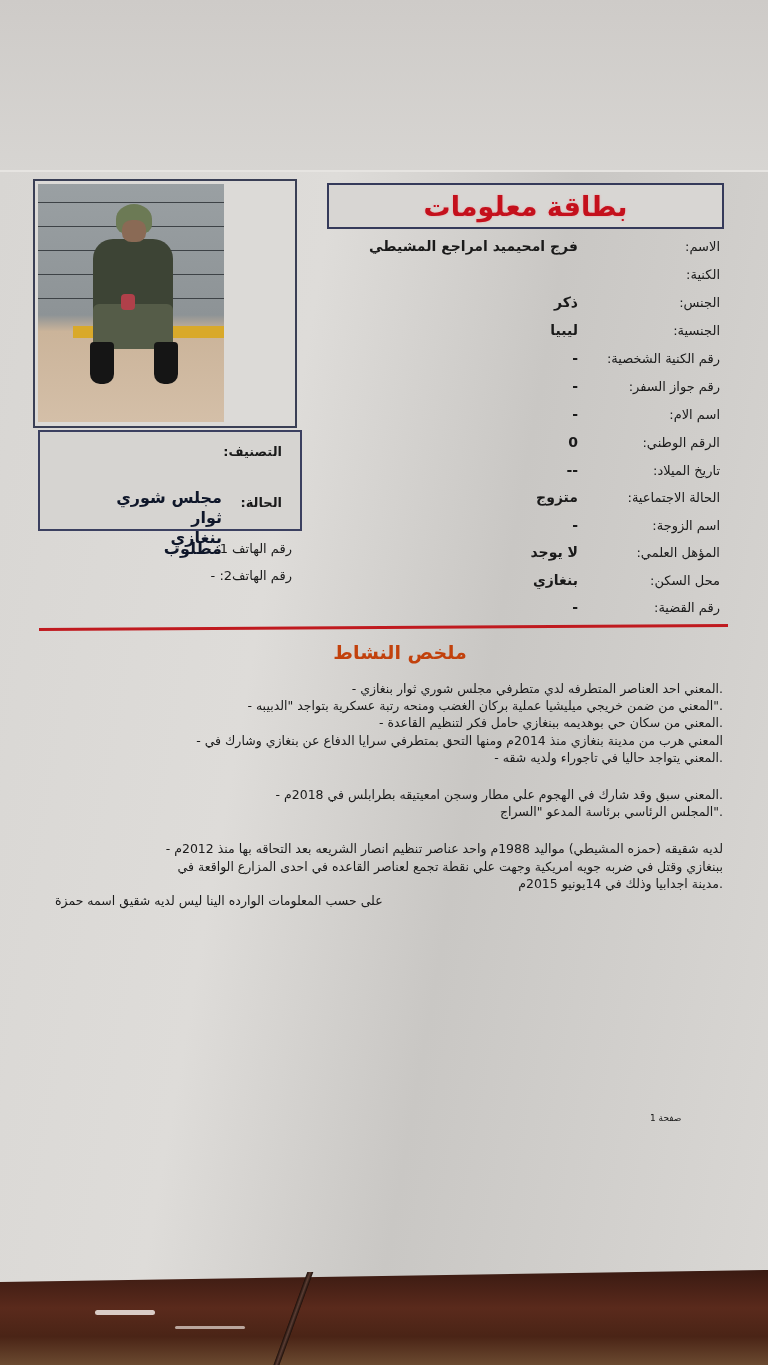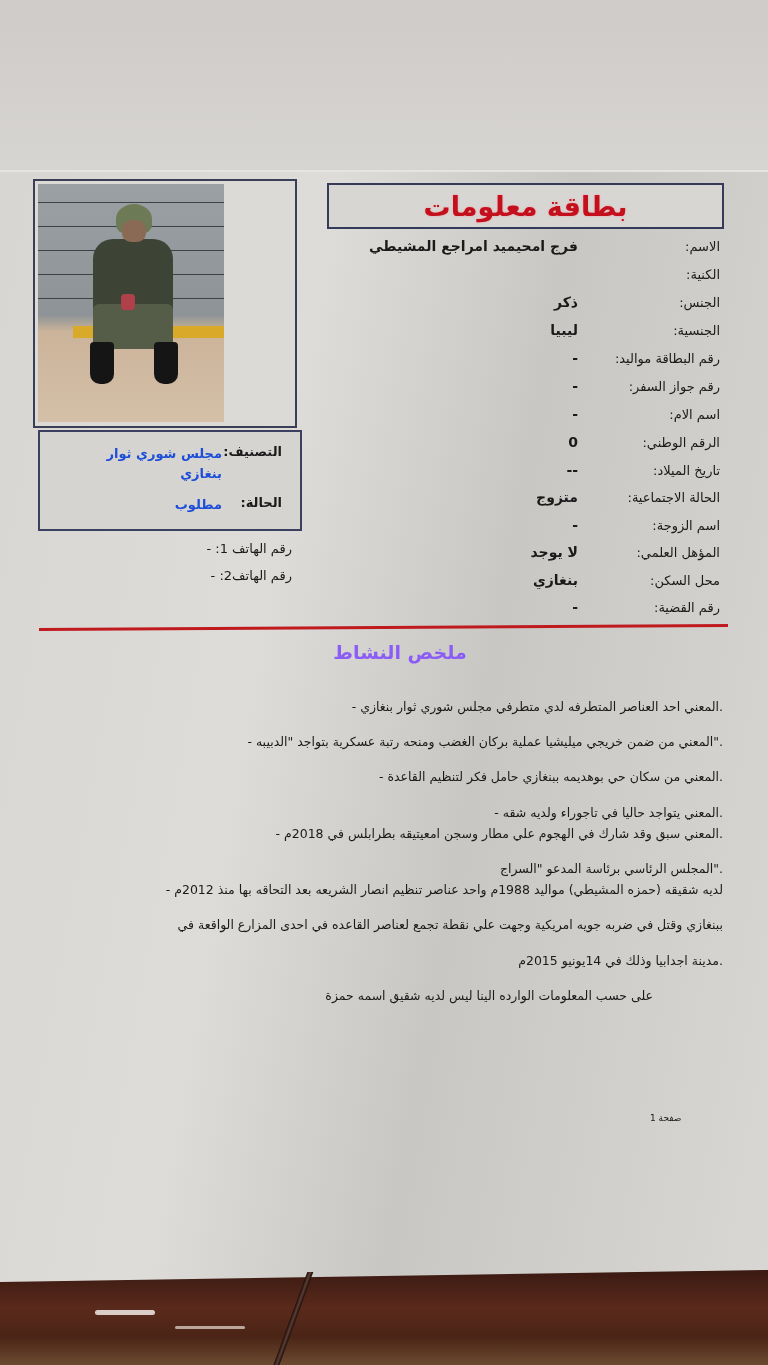--- a/index.html
+++ b/index.html
@@ -65,40 +65,40 @@
     }
     .field-label { width: 150px; text-align: right; padding-right: 8px; box-sizing: border-box; }
     .field-value { font-weight: bold; font-size: 14px; }
 
     .class-box {
       position: absolute; left: 38px; top: 430px; width: 260px; height: 97px;
       border: 2px solid #3b4060; background: #d6d4d1;
     }
     .class-row { position: absolute; direction: rtl; display: flex; font-size: 13px; }
     .class-label { width: 60px; text-align: right; font-weight: bold; }
-    .class-value { color: #1d4ed8; font-weight: bold; font-size: 13px; line-height: 20px; width: 120px; }
+    .class-value { color: #0f172a; font-weight: bold; font-size: 16px; line-height: 20px; width: 120px; margin-top: 44px; }
 
     .phone { position: absolute; direction: rtl; font-size: 13px; text-align: right; }
 
     .red-rule {
       position: absolute; left: 39px; top: 626px; width: 689px; height: 3px;
       background: #c01a1f; transform: rotate(-0.35deg);
     }
     .summary-title {
       position: absolute; left: 270px; top: 641px; width: 260px; text-align: center;
-      color: #8b5cf6; font-weight: bold; font-size: 19px; direction: rtl;
+      color: #c2410c; font-weight: bold; font-size: 19px; direction: rtl;
     }
     .summary {
       position: absolute; left: 55px; top: 680px; width: 668px;
       direction: rtl; text-align: right; font-size: 12.5px; line-height: 17.2px;
       font-family: "DejaVu Sans", sans-serif;
     }
-    .summary-line { white-space: nowrap; margin-top: 18px; }
-    .summary-line.gap { margin-top: 4px; }
-    .summary-line.center { text-align: right; padding-right: 70px; }
+    .summary-line { white-space: nowrap; }
+    .summary-line.gap { margin-top: 20px; }
+    .summary-line.center { text-align: left; padding-right: 70px; }
     .page-num {
       position: absolute; left: 650px; top: 1113px; font-size: 9px; direction: rtl;
     }
   </style>
 </head>
 <body>
 
 <div class="page-top"></div>
 <div class="page-edge"></div>
 <div class="sheet"></div>
@@ -135,21 +135,21 @@
 </div>
 <div class="field" style="right:40px; top:292px;">
   <span class="field-label">الجنس:</span>
   <span class="field-value">ذكر</span>
 </div>
 <div class="field" style="right:40px; top:320px;">
   <span class="field-label">الجنسية:</span>
   <span class="field-value">ليبيا</span>
 </div>
 <div class="field" style="right:40px; top:348px;">
-  <span class="field-label">رقم البطاقة مواليد:</span>
+  <span class="field-label">رقم الكنية الشخصية:</span>
   <span class="field-value">-</span>
 </div>
 <div class="field" style="right:40px; top:376px;">
   <span class="field-label">رقم جواز السفر:</span>
   <span class="field-value">-</span>
 </div>
 <div class="field" style="right:40px; top:404px;">
   <span class="field-label">اسم الام:</span>
   <span class="field-value">-</span>
 </div>
@@ -205,20 +205,21 @@
   <span>-</span>
 </div>
 
 <div class="red-rule"></div>
 <div class="summary-title">ملخص النشاط</div>
 
 <div class="summary">
   <div class="summary-line">.المعني احد العناصر المتطرفه لدي متطرفي مجلس شوري ثوار بنغازي -</div>
   <div class="summary-line">."المعني من ضمن خريجي ميليشيا عملية بركان الغضب ومنحه رتبة عسكرية بتواجد "الدبيبه -</div>
   <div class="summary-line">.المعني من سكان حي بوهديمه ببنغازي حامل فكر لتنظيم القاعدة -</div>
+  <div class="summary-line">المعني هرب من مدينة بنغازي منذ 2014م ومنها التحق بمتطرفي سرايا الدفاع عن بنغازي وشارك في -</div>
   <div class="summary-line">.المعني يتواجد حاليا في تاجوراء ولديه شقه -</div>
   <div class="summary-line gap">.المعني سبق وقد شارك في الهجوم علي مطار وسجن امعيتيقه بطرابلس في 2018م -</div>
   <div class="summary-line">."المجلس الرئاسي برئاسة المدعو "السراج</div>
   <div class="summary-line gap">لديه شقيقه (حمزه المشيطي) مواليد 1988م واحد عناصر تنظيم انصار الشريعه بعد التحاقه بها منذ 2012م -</div>
   <div class="summary-line">ببنغازي وقتل في ضربه جويه امريكية وجهت علي نقطة تجمع لعناصر القاعده في احدى المزارع الواقعة في</div>
   <div class="summary-line">.مدينة اجدابيا وذلك في 14يونيو 2015م</div>
   <div class="summary-line center">على حسب المعلومات الوارده الينا ليس لديه شقيق اسمه حمزة</div>
 </div>
 
 <div class="page-num">صفحة 1</div>

